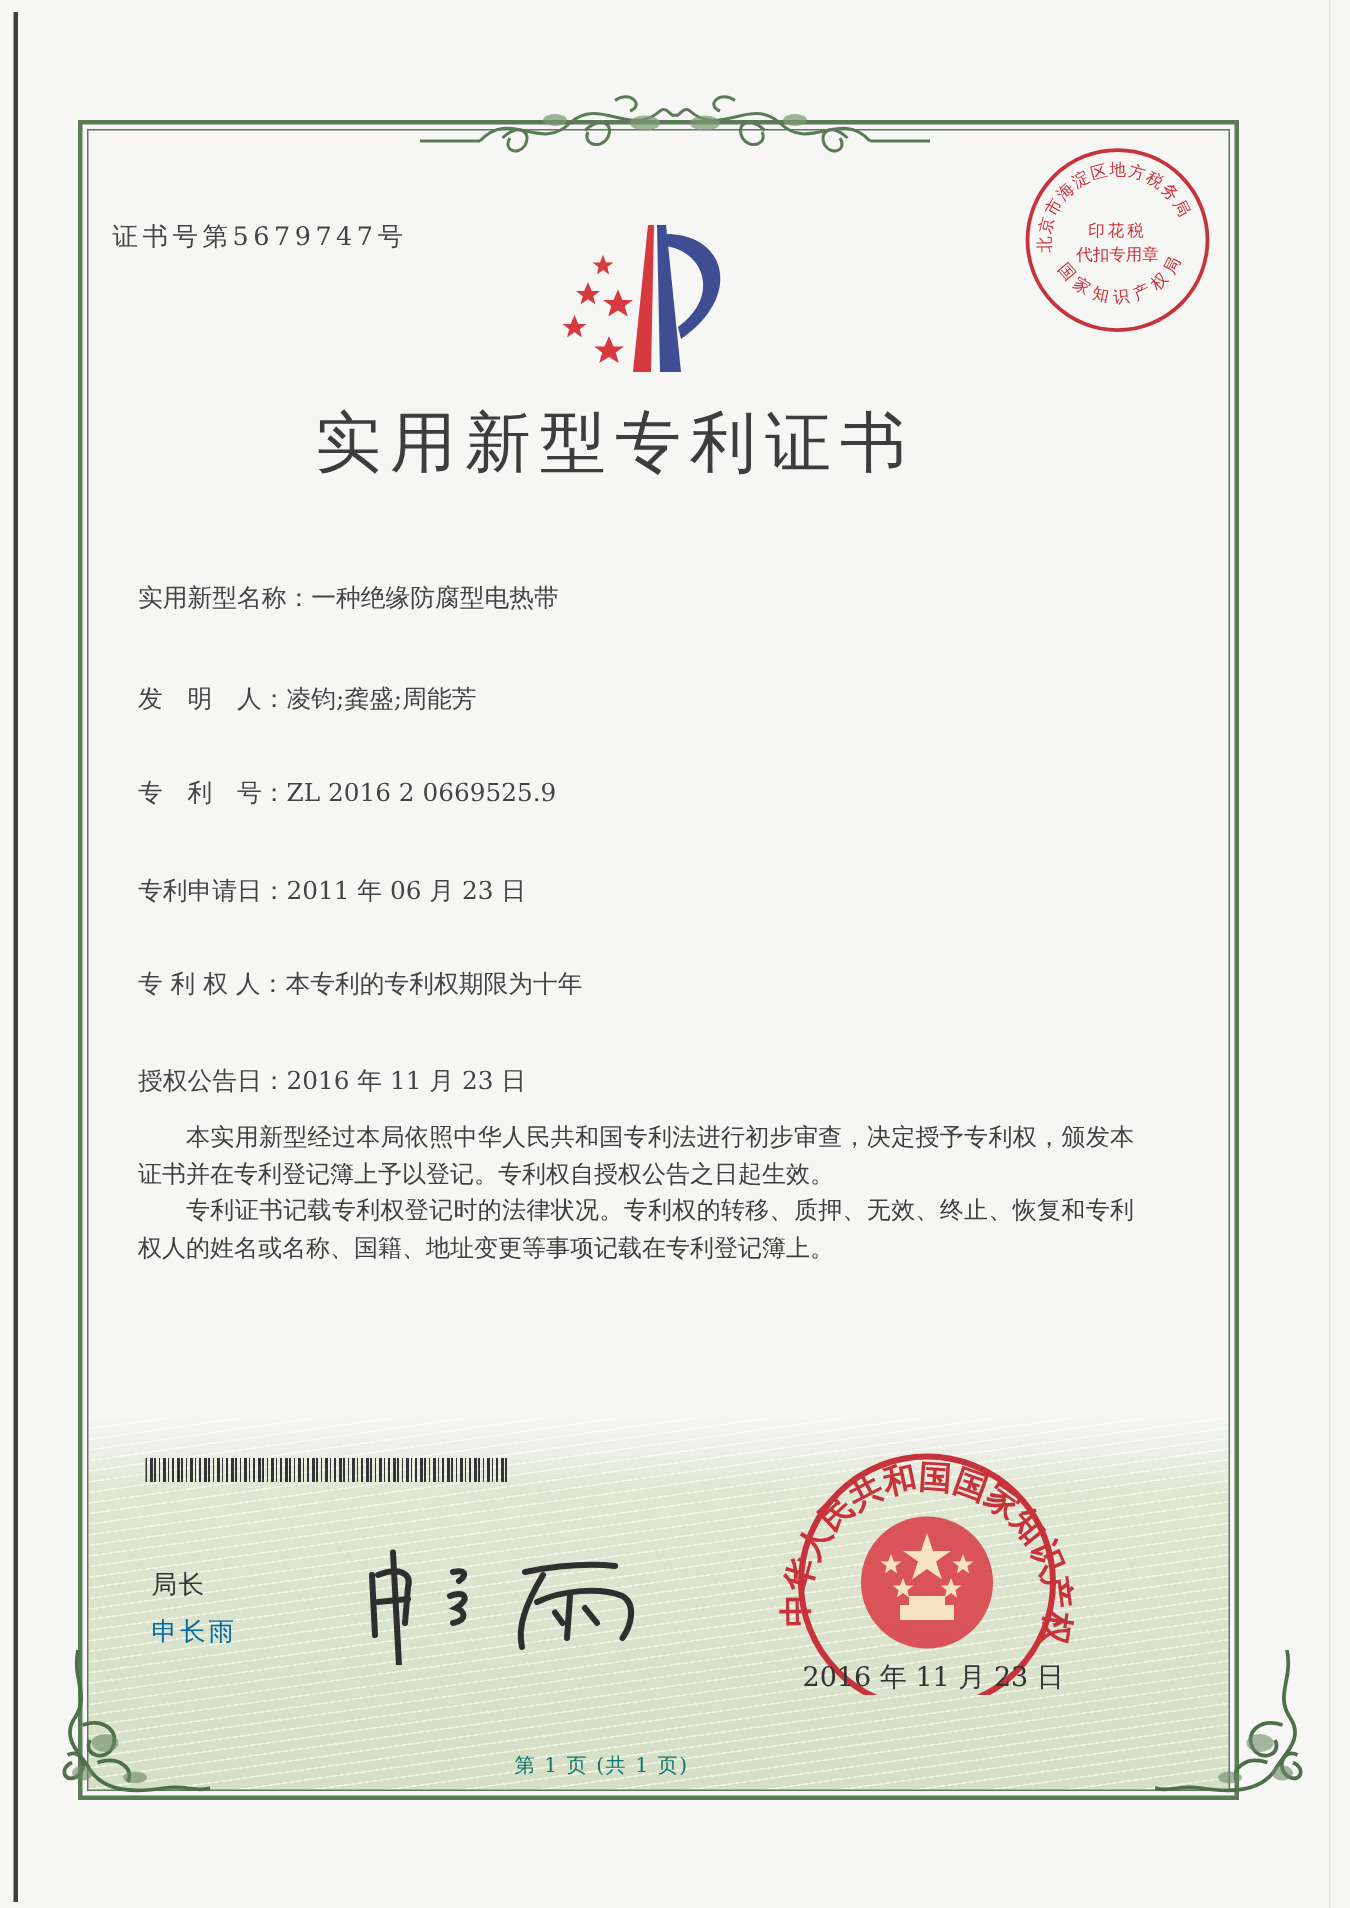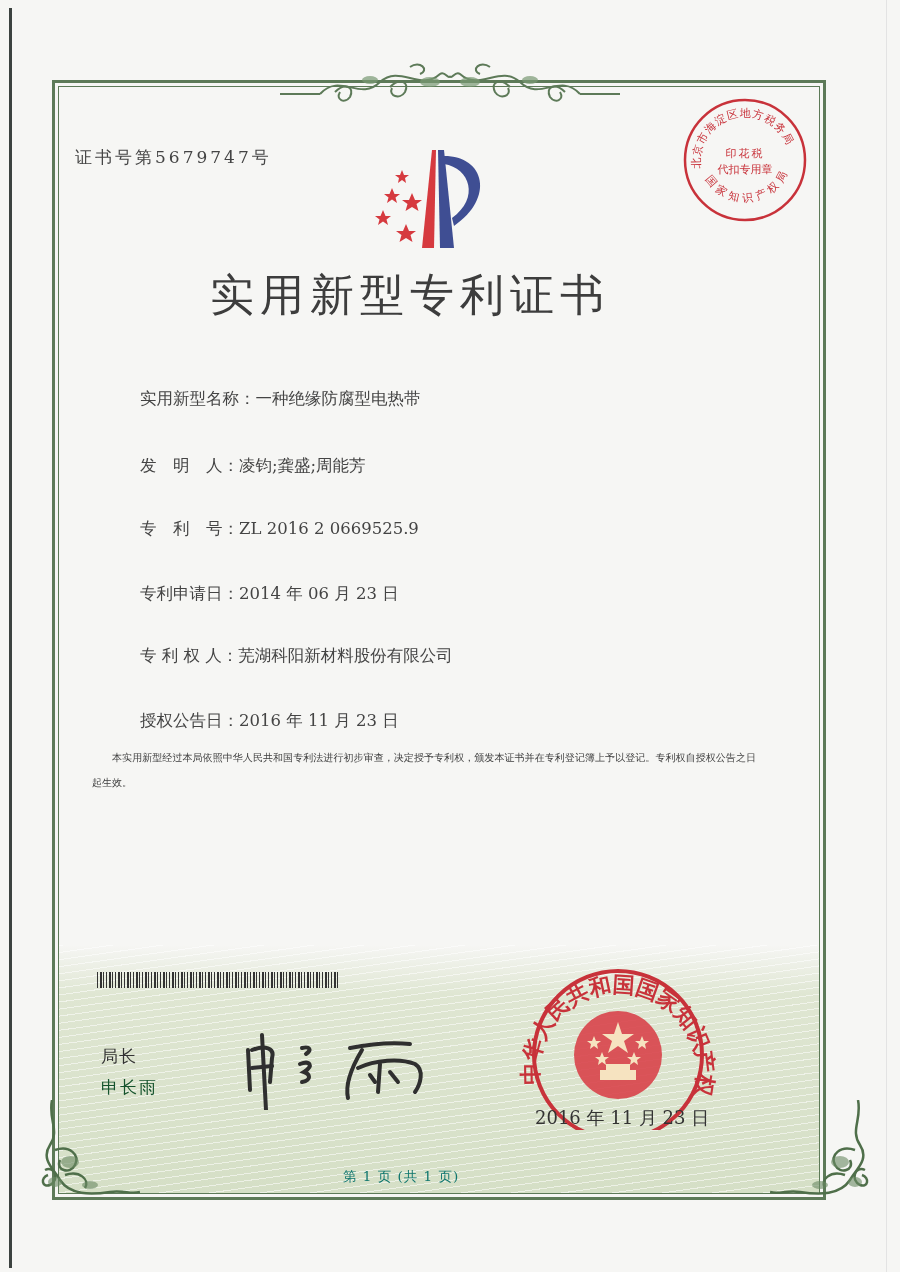--- a/index.html
+++ b/index.html
@@ -38,48 +38,48 @@
 
   .tax-stamp { position:absolute; left:680px; top:95px; width:130px; height:130px; }
 
   .title {
     position:absolute; left:200px; top:266px; width:420px; text-align:center;
     font-family:Liberation Mono, monospace;
     font-size:44px; letter-spacing:6px; color:#3d3d3d; font-weight:normal;
   }
 
   .field {
-    position:absolute; left:92px; font-size:16.5px; color:#444; white-space:nowrap;margin-left:48px;
+    position:absolute; left:92px; font-size:16.5px; color:#444; white-space:nowrap;
   }
   .field .label { display:inline-block; }
   .f-name { top:388px; }
   .f-inventor { top:455px; }
   .f-patent { top:518px; }
   .f-appdate { top:583px; }
   .f-holder { top:645px; }
   .f-grantdate { top:710px; }
 
   .body-text {
     position:absolute; left:92px; top:746px; width:664px;
-    font-size:10px; line-height:24.6px; color:#3f3f3f; text-align:justify;
+    font-size:16px; line-height:24.6px; color:#3f3f3f; text-align:justify;
   }
   .body-text p { margin:0; text-indent:2em; }
 
   .barcode {
     position:absolute; left:97px; top:972px; width:242px; height:16px;
     background: repeating-linear-gradient(90deg, #333 0 1px, transparent 1px 3px, #333 3px 5px, transparent 5px 6px, #333 6px 7px, transparent 7px 9px);
   }
 
   .director-title {
     position:absolute; left:101px; top:1045px; font-size:17px;
     font-family:"DejaVu Sans", "Liberation Sans", sans-serif; color:#333; letter-spacing:1px;text-align:center;
   }
   .director-name {
     position:absolute; left:101px; top:1076px; font-size:17px;
-    font-family:"DejaVu Sans", "Liberation Sans", sans-serif; color:#14532d; letter-spacing:2px;
+    font-family:"DejaVu Sans", "Liberation Sans", sans-serif; color:#0369a1; letter-spacing:2px;
   }
   .signature { position:absolute; left:240px; top:1020px; width:200px; height:90px; }
 
   .seal { position:absolute; left:518px; top:960px; width:200px; height:170px; }
   .seal-date {
     position:absolute; left:535px; top:1106px; font-size:18px; color:#333;
     letter-spacing:0px;
   }
 
   .page-footer {
@@ -180,31 +180,32 @@
 <div class="field f-name">
   <span class="label">实用新型名称：</span><span>一种绝缘防腐型电热带</span>
 </div>
 <div class="field f-inventor">
   <span class="label">发　明　人：</span><span>凌钧;龚盛;周能芳</span>
 </div>
 <div class="field f-patent">
   <span class="label">专　利　号：</span><span>ZL 2016 2 0669525.9</span>
 </div>
 <div class="field f-appdate">
-  <span class="label">专利申请日：</span><span>2014 年 06 月 23 日</span>
+  <span class="label">专利申请日：</span><span>2011 年 06 月 23 日</span>
 </div>
 <div class="field f-holder">
-  <span class="label">专 利 权 人：</span><span>芜湖科阳新材料股份有限公司</span>
+  <span class="label">专 利 权 人：</span><span>本专利的专利权期限为十年</span>
 </div>
 <div class="field f-grantdate">
   <span class="label">授权公告日：</span><span>2016 年 11 月 23 日</span>
 </div>
 
 <div class="body-text">
   <p>本实用新型经过本局依照中华人民共和国专利法进行初步审查，决定授予专利权，颁发本证书并在专利登记簿上予以登记。专利权自授权公告之日起生效。</p>
+  <p>专利证书记载专利权登记时的法律状况。专利权的转移、质押、无效、终止、恢复和专利权人的姓名或名称、国籍、地址变更等事项记载在专利登记簿上。</p>
 </div>
 
 <div class="barcode"></div>
 
 <div class="director-title">局长</div>
 <div class="director-name">申长雨</div>
 
 <svg class="signature" viewBox="0 0 200 90">
   <g fill="none" stroke="#2f2f2f" stroke-width="4" stroke-linecap="round">
     <path d="M8 30 L10 70"></path>

